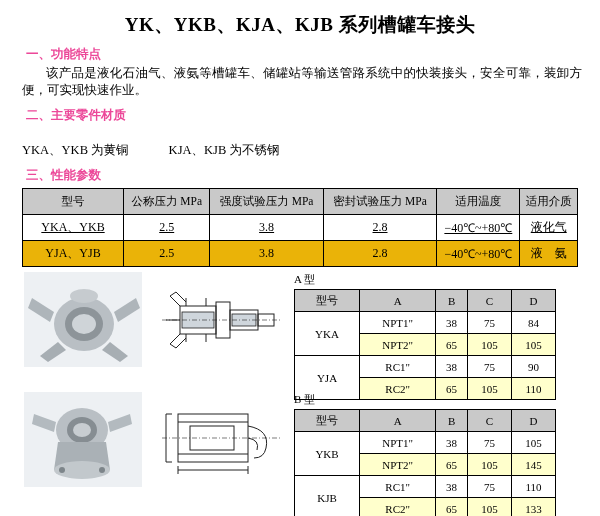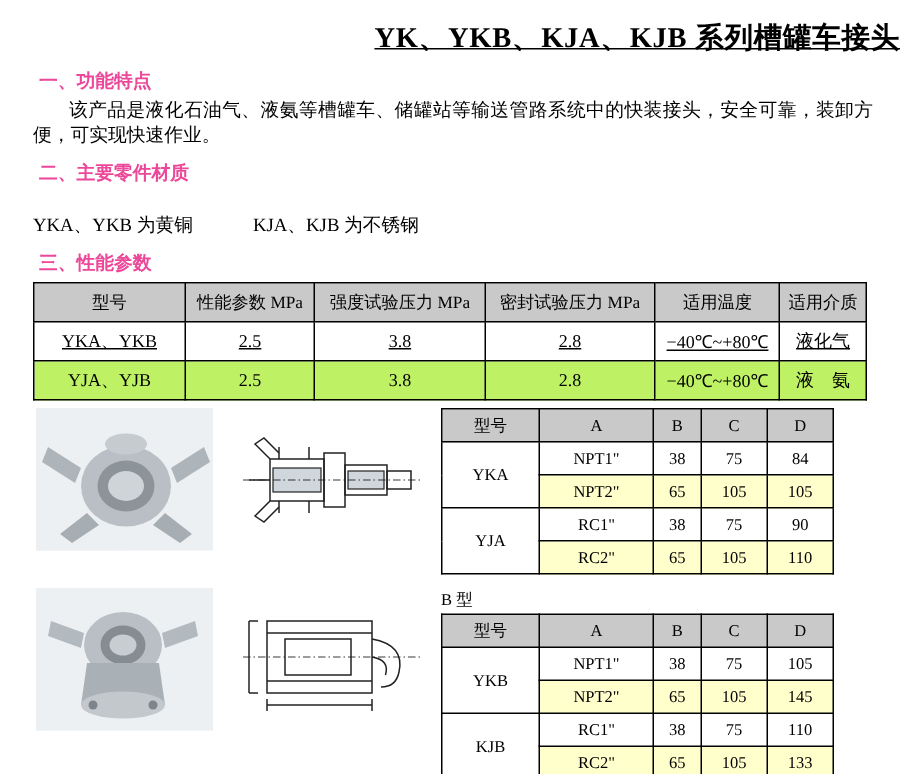--- a/index.html
+++ b/index.html
@@ -7,27 +7,26 @@
     width:600px;height:516px;
     background:#ffffff;
     font-family:"Liberation Serif", serif;
     color:#000;
     position:relative;
     overflow:hidden;
   }
   .page{position:relative;width:600px;height:516px;}
 
   .title{
-    text-align:right;
+    text-align:center;
     font-size:19px;
     font-weight:bold;
     letter-spacing:0.5px;
     padding-top:12px;
     font-family:"Liberation Serif", serif;
-    text-decoration:underline;
   }
 
   .section-head{
     color:#ec4899;
     font-weight:bold;
     font-size:12.5px;
     margin:8px 0 2px 26px;
   }
   .para{
     font-size:12.5px;
@@ -51,21 +50,21 @@
   }
   .perf td,.perf th{
     border:1px solid #000;
     text-align:center;
     height:23px;
     font-weight:normal;
     font-family:"Liberation Serif", serif;
   }
   .perf thead td{background:#c9c9c9;font-size:11.5px;}
   .perf .rowA td{background:#ffffff;text-decoration:underline;}
-  .perf .rowB td{background:#bef264;}
+  .perf .rowB td{background:#eab308;}
   .perf td.first{width:98px;}
 
   
   .dim-head{
     color:#c00000;
     font-weight:bold;
     font-size:12.5px;
     margin:10px 0 4px 26px;
   }
 
@@ -115,21 +114,21 @@
   <div class="mat-line">
     <span>YKA、YKB 为黄铜</span><span class="gap"></span><span>KJA、KJB 为不锈钢</span>
   </div>
 
   <div class="section-head">三、性能参数</div>
 
   <table class="perf">
     <thead>
       <tr>
         <td class="first">型号</td>
-        <td>性能参数 MPa</td>
+        <td>公称压力 MPa</td>
         <td>强度试验压力 MPa</td>
         <td>密封试验压力 MPa</td>
         <td>适用温度</td>
         <td>适用介质</td>
       </tr>
     </thead>
     <tbody>
       <tr class="rowA">
         <td class="first">YKA、YKB</td>
         <td>2.5</td>
@@ -189,20 +188,21 @@
           <rect x="72" y="42" width="24" height="12"></rect>
         </g>
         <g stroke="#222" stroke-width="0.6" stroke-dasharray="5,2,1,2">
           <line x1="2" y1="48" x2="122" y2="48"></line>
         </g>
       </svg>
     </div>
   </div>
 
   <div style="position:absolute;left:294px;top:272px;">
+    <div class="label-type">A 型</div>
     <table class="dt">
       <thead>
         <tr>
           <td class="model">型号</td>
           <td>A</td>
           <td>B</td>
           <td>C</td>
           <td>D</td>
         </tr>
       </thead>

